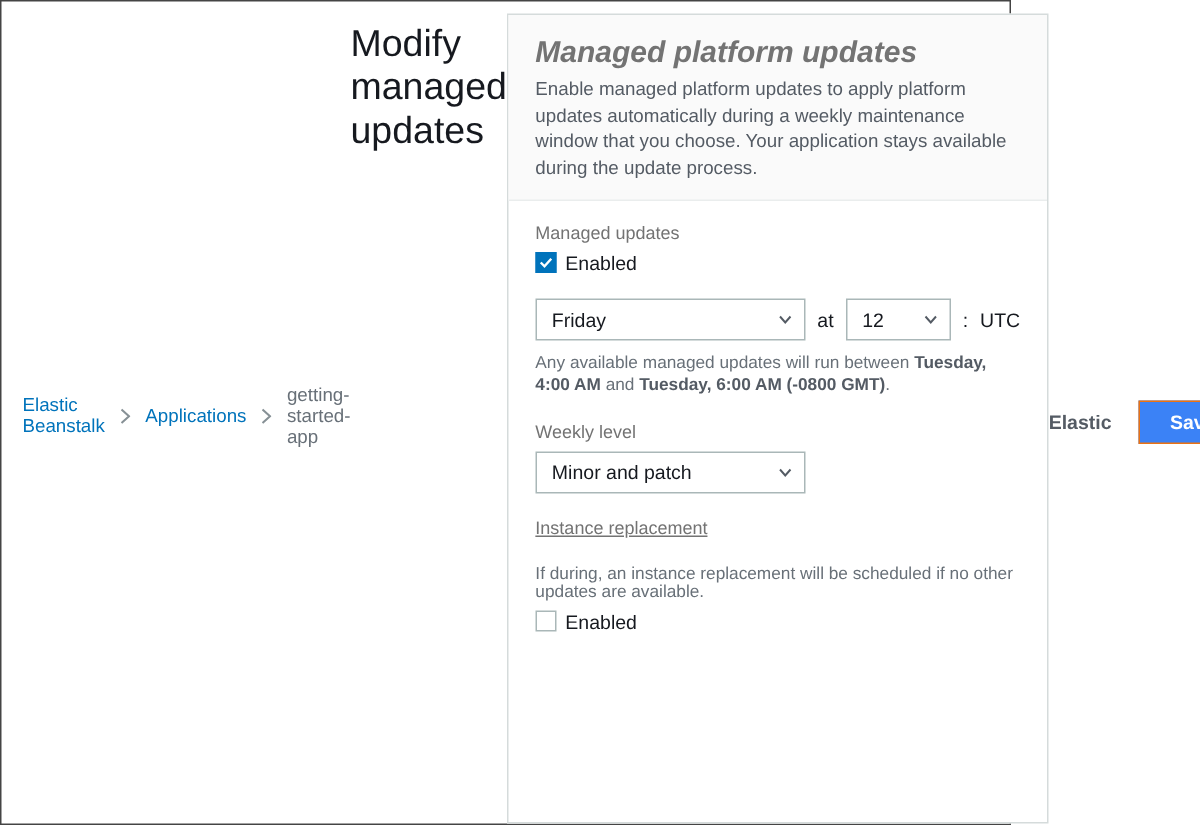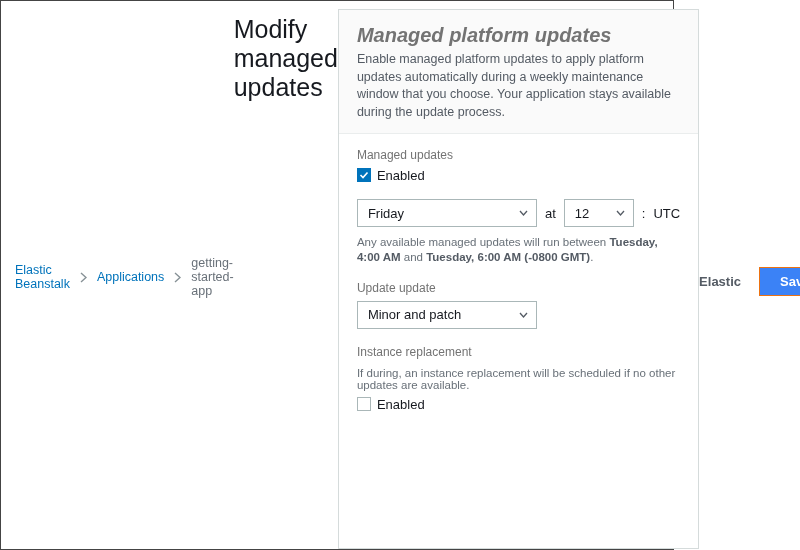--- a/index.html
+++ b/index.html
@@ -200,33 +200,33 @@
           </div>
           <span>:</span>
           <span>UTC</span>
         </div>
         <div class="helper">
           <span>Any available managed updates will run between </span><strong>Tuesday, 4:00 AM</strong><span> and </span><strong>Tuesday, 6:00 AM (-0800 GMT)</strong><span>.</span>
         </div>
       </div>
 
       <div class="field-block">
-        <div class="field-label">Update update</div>
+        <div class="field-label">Weekly level</div>
         <div class="select wide">
           <span>Minor and patch</span>
           <span class="caret">
             <svg viewBox="0 0 9 6">
                 <path d="M1 1 L4.5 5 L8 1" fill="none" stroke="#545b64" stroke-width="1.3"></path>
               </svg>
           </span>
         </div>
       </div>
 
       <div class="field-block" style="margin-bottom:4px;">
-        <div class="field-label" style="margin-bottom:8px;">Instance replacement</div>
+        <div class="field-label" style="margin-bottom:18px;text-decoration:underline;">Instance replacement</div>
         <div class="subdesc">If during, an instance replacement will be scheduled if no other updates are available.</div>
         <div class="checkbox-row">
           <span class="cb-unchecked"></span>
           <span>Enabled</span>
         </div>
       </div>
 
     </div>
   </div>
 

